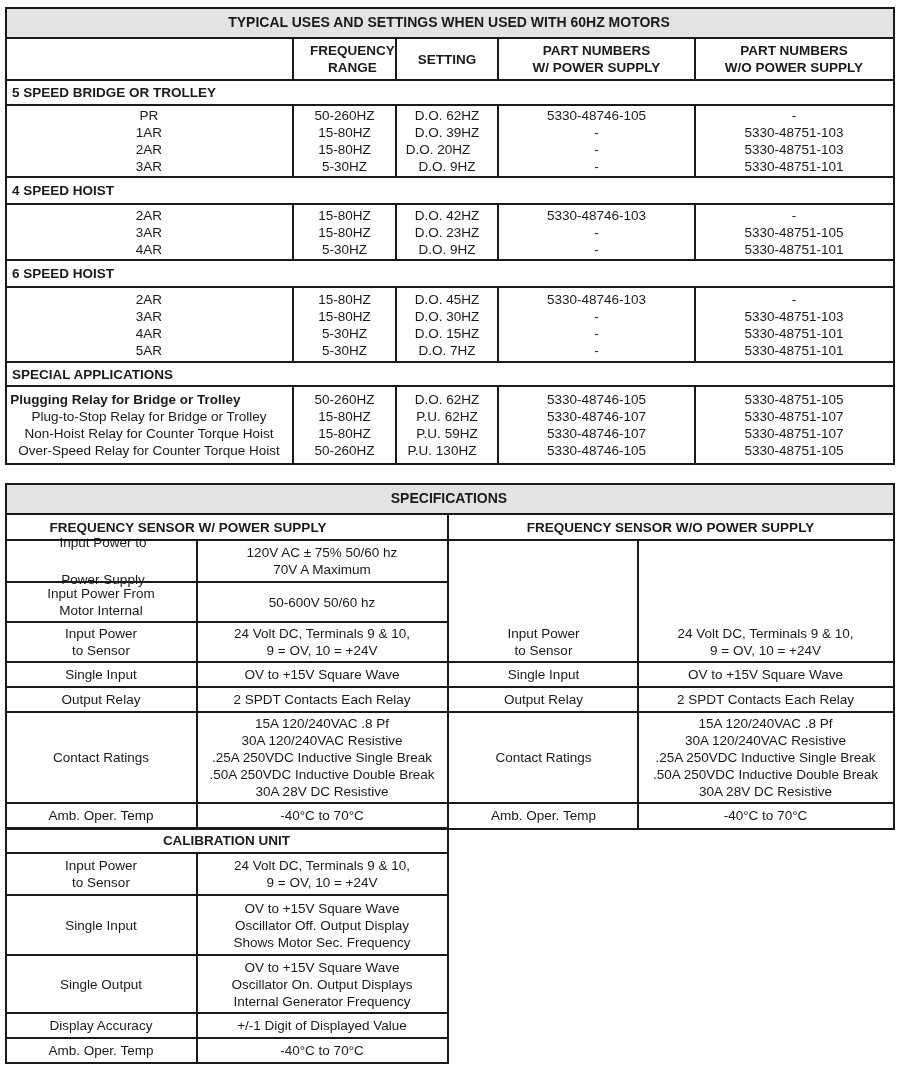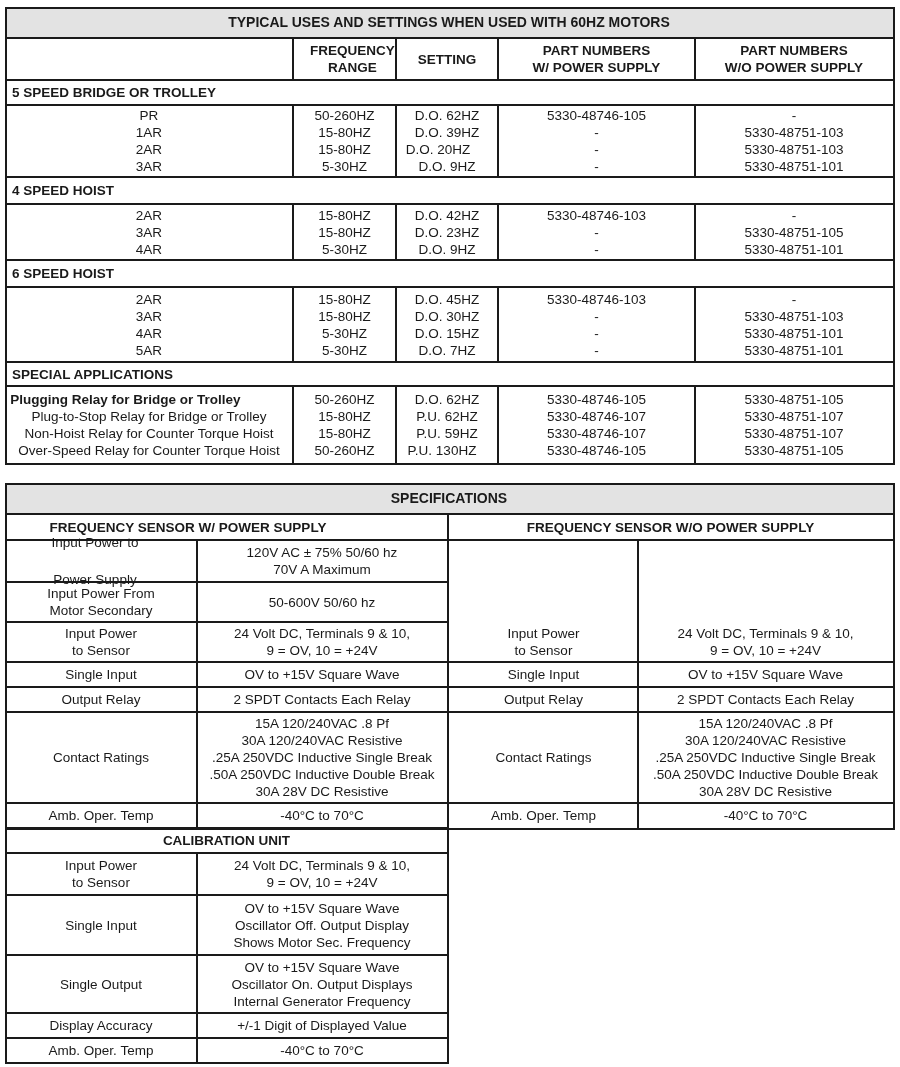--- a/index.html
+++ b/index.html
@@ -182,34 +182,34 @@
   <div class="cell bold" style="left:5px;top:514px;width:366px;height:26px;">FREQUENCY SENSOR W/ POWER SUPPLY</div>
   <div class="cell bold" style="left:448px;top:514px;width:445px;height:26px;">FREQUENCY SENSOR W/O POWER SUPPLY</div>
   <div class="cell bold" style="left:5px;top:828px;width:443px;height:25px;">CALIBRATION UNIT</div>
   <div id="t2-body">
       <div class="box outer" style="left:5px;top:483px;width:890px;height:347px;"></div>
       <div class="box outer" style="left:5px;top:828px;width:444px;height:236px;"></div>
       <div class="hline" style="left:5px;top:513px;width:888px;"></div>
       <div class="vline" style="left:447px;top:514px;height:314px;"></div>
       <div class="hline" style="left:5px;top:539px;width:888px;"></div>
       <div class="box" style="left:5px;top:540px;width:442px;height:42px;">
-        <div class="stack" style="left:8px;top:0px;width:164px;height:42px;gap:20px;">
+        <div class="stack" style="left:16px;top:0px;width:164px;height:42px;gap:20px;">
           <span>Input Power to</span>
           <span>Power Supply</span>
         </div>
         <div class="stack" style="left:192px;top:0px;width:250px;height:42px;">
           <span>120V AC ± 75% 50/60 hz</span>
           <span>70V A Maximum</span>
         </div>
       </div>
       <div class="hline" style="left:5px;top:581px;width:442px;"></div>
       <div class="box" style="left:5px;top:582px;width:442px;height:40px;">
         <div class="stack" style="left:0px;top:0px;width:192px;height:40px;">
           <span>Input Power From</span>
-          <span>Motor Secondary</span>
+          <span>Motor Internal</span>
         </div>
         <div class="stack" style="left:192px;top:0px;width:250px;height:40px;">
           <span>50-600V 50/60 hz</span>
         </div>
       </div>
       <div class="hline" style="left:5px;top:621px;width:442px;"></div>
       <div class="box" style="left:5px;top:622px;width:442px;height:40px;">
         <div class="stack" style="left:0px;top:0px;width:192px;height:40px;">
           <span>Input Power</span>
           <span>to Sensor</span>

